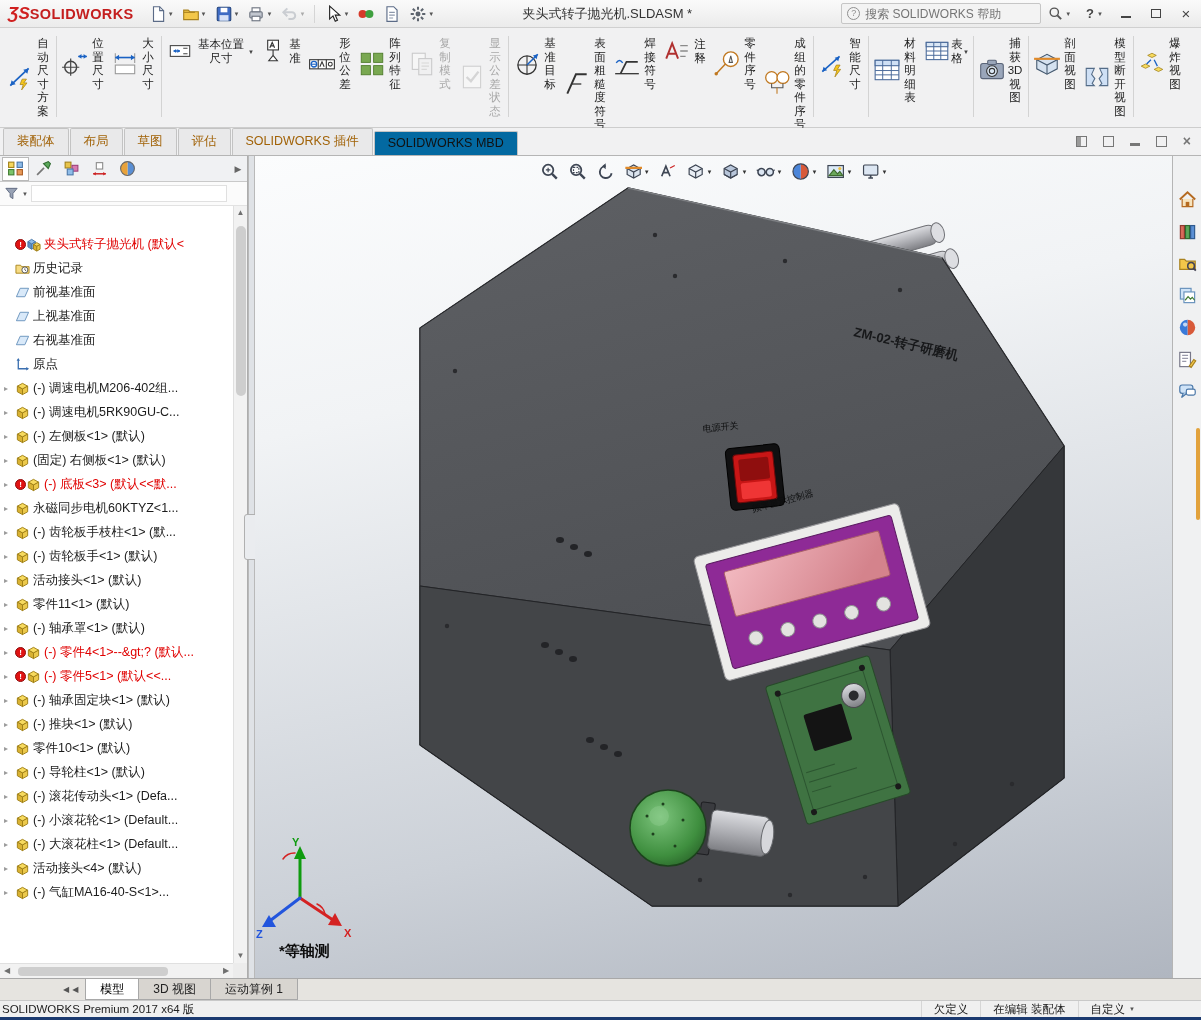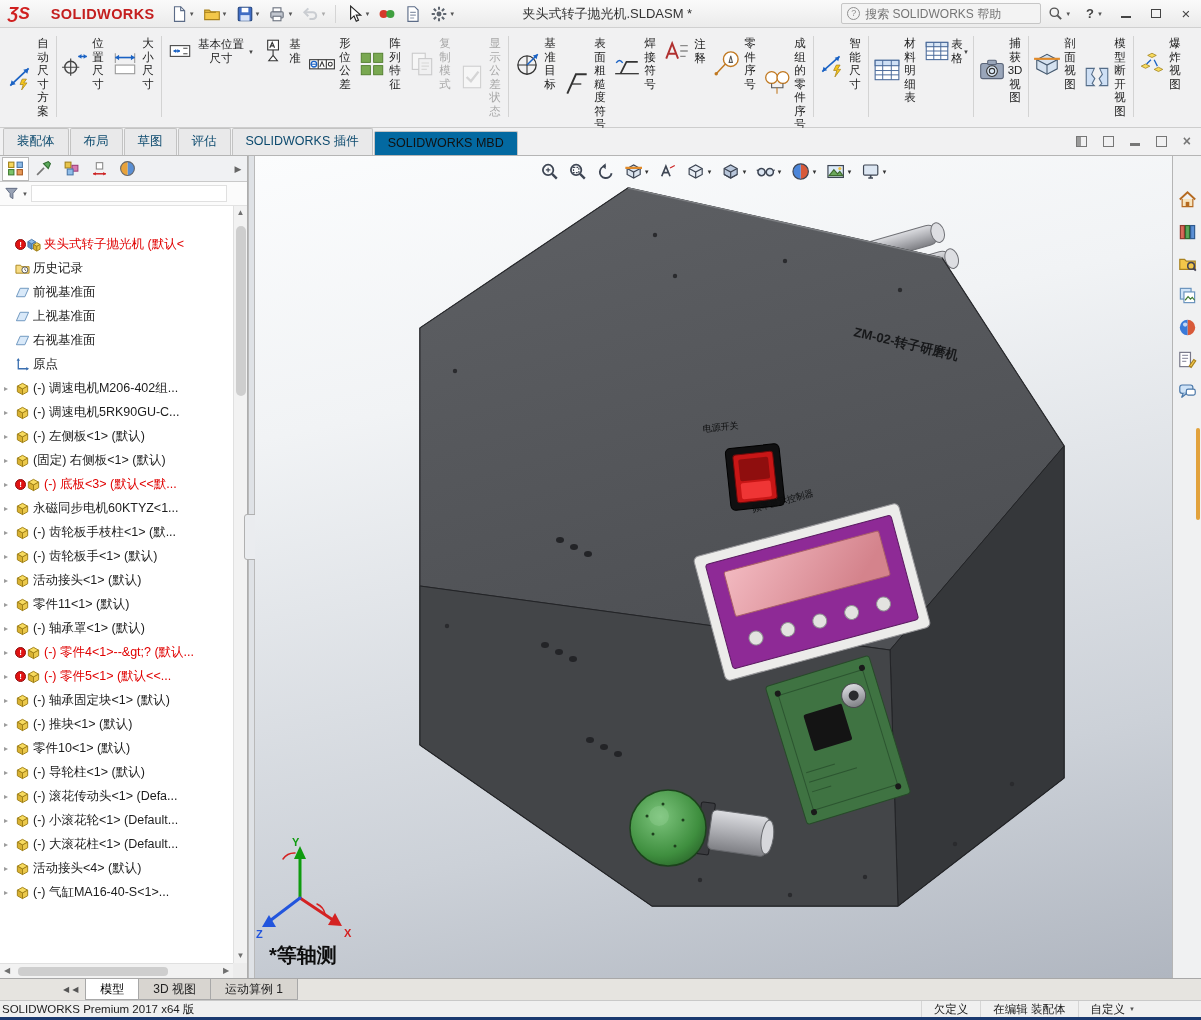--- a/index.html
+++ b/index.html
@@ -2,21 +2,21 @@
 <html><head>
 <meta charset="utf-8">
 <style>
 *{box-sizing:border-box;margin:0;padding:0}
 html,body{width:1201px;height:1020px;overflow:hidden}
 body{font-family:"Liberation Sans","DejaVu Sans",sans-serif;font-size:12px;color:#1d1d1f;background:#f0f0f0}
 #app{width:1201px;height:1020px;display:flex;flex-direction:column}
 svg{display:block}
 
 .titlebar{flex:0 0 28px;height:28px;background:linear-gradient(#fafafa,#ebebeb);border-bottom:1px solid #d0d0d0;display:flex;align-items:center;position:relative}
-.brand{display:flex;align-items:baseline;gap:21px;padding:0 12px 0 8px;height:100%;align-items:center}
+.brand{display:flex;align-items:baseline;gap:0;padding:0 12px 0 8px;height:100%;align-items:center}
 .brand .ds{color:#d02020;font-weight:bold;font-style:italic;font-size:17px}
 .brand .sw{color:#c41e1e;font-weight:bold;font-size:14.5px;letter-spacing:.4px}
 .tb-icons{display:flex;align-items:center;gap:2px}
 .tbtn{display:flex;align-items:center;gap:1px;padding:2px 3px;border-radius:2px}
 .tbtn.disabled{opacity:.45}
 .dd{font-size:6px;color:#555;line-height:1}
 .tsep{width:1px;height:18px;background:#d5d5d5;margin:0 4px}
 .win-title{position:absolute;left:50%;top:0;transform:translateX(-46%);line-height:28px;font-size:13px;color:#333;white-space:nowrap}
 .tb-right{margin-left:auto;display:flex;align-items:center;height:100%}
 .searchbox{display:flex;align-items:center;width:200px;height:21px;background:#f3f3f3;border:1px solid #c6c6c6;border-radius:2px;padding:0 5px;gap:5px}
@@ -33,21 +33,21 @@
 .rbtn{display:flex;flex-direction:row;align-items:center;max-width:50px;min-width:38px;padding:2px;text-align:center}
 .rbtn.wide{max-width:92px}
 .ric{height:30px;display:flex;align-items:center;justify-content:center}
 .rlabel{font-size:11.5px;line-height:13.5px;color:#222;margin-top:1px}
 .rbtn .dd{margin-top:1px;color:#444}
 .rbtn.disabled .rlabel{color:#a8a8a8}
 .rbtn.disabled svg{opacity:.38}
 .rsep{width:1px;align-self:stretch;background:#d3d3d3;margin:2px 2px 10px}
 
 .cmdtabs{flex:0 0 28px;height:28px;background:#f1f1f2;border-bottom:1px solid #b5b5b5;display:flex;align-items:flex-end;padding-left:3px;position:relative}
-.ctab{padding:4px 13px 5px;font-size:12.5px;color:#0c4a6e;border:1px solid #c3c3c3;border-bottom:none;background:#e9e9ea;margin-right:1px;border-radius:2px 2px 0 0;white-space:nowrap}
+.ctab{padding:4px 13px 5px;font-size:12.5px;color:#a16207;border:1px solid #c3c3c3;border-bottom:none;background:#e9e9ea;margin-right:1px;border-radius:2px 2px 0 0;white-space:nowrap}
 .ctab.active{background:#0369a1;color:#111}
 .dw{display:flex;align-items:center;gap:16px;position:absolute;right:10px;top:6px}
 .dw .sq{width:11px;height:11px;border:1.5px solid #777;display:inline-block}
 .dw .sq.half{background:linear-gradient(90deg,#9a9a9a 45%,transparent 45%)}
 .dw .min{width:10px;height:3px;background:#777;display:inline-block;margin-top:7px}
 .dw .x{color:#777;font-size:14px;font-weight:bold;line-height:1}
 
 .workarea{flex:1 1 auto;display:flex;min-height:0}
 .leftpanel{flex:0 0 248px;width:248px;background:#fff;border-right:1px solid #adadad;position:relative;display:flex;flex-direction:column}
 .paneltabs{flex:0 0 26px;height:26px;display:flex;align-items:center;background:#f0f1f3;border-bottom:1px solid #c9c9c9;padding-left:2px;gap:1px}
@@ -73,21 +73,21 @@
 .hscroll .right{margin-left:auto}
 .scorner{position:absolute;right:0;bottom:0;width:14px;height:15px;background:#ececec}
 .splitter{flex:0 0 7px;width:7px;background:#dfe2e6;border-left:1px solid #b9b9b9;border-right:1px solid #b9b9b9;position:relative}
 .grip{position:absolute;top:358px;left:-5px;width:14px;height:46px;background:#eaecef;border:1px solid #b0b0b0;border-radius:3px}
 
 .viewport{flex:1 1 auto;position:relative;background:linear-gradient(168deg,#fbfcfd 0%,#f1f3f5 28%,#ccd1d8 74%,#b0b6c0 100%);overflow:hidden;min-width:0}
 .scene{position:absolute;left:0;top:0;width:100%;height:100%}
 .viewtb{position:absolute;top:5px;left:50%;transform:translateX(-50%);display:flex;align-items:center;gap:7px}
 .vbtn{display:flex;align-items:center;gap:1px;padding:1px}
 .vbtn .dd{color:#333}
-.view-label{position:absolute;left:14px;top:786px;font-size:20px;font-weight:bold;color:#0d0d0d}
+.view-label{position:absolute;left:24px;top:786px;font-size:15px;font-weight:bold;color:#0d0d0d}
 
 .taskpane{flex:0 0 29px;width:29px;background:#f0f1f2;border-left:1px solid #b5b5b5;display:flex;flex-direction:column;align-items:center;padding-top:32px;gap:10px;position:relative}
 .tpbtn{width:22px;height:22px;display:flex;align-items:center;justify-content:center}
 .tp-strip{position:absolute;right:1px;top:272px;width:4px;height:92px;background:#e2a23c;border-radius:2px}
 
 .doctabs{flex:0 0 22px;height:22px;background:#e6e4e0;border-top:1px solid #a8a8a8;display:flex;align-items:stretch;padding-left:56px}
 .dtab-nav{display:flex;align-items:center;gap:3px;padding:0 7px;color:#555;font-size:8px}
 .dtab{padding:0 14px;display:flex;align-items:center;font-size:12px;background:#d8d5d0;border:1px solid #a8a8a8;border-top:none;margin-right:-1px;color:#222;white-space:nowrap}
 .dtab.active{background:#fff;color:#000}
 

